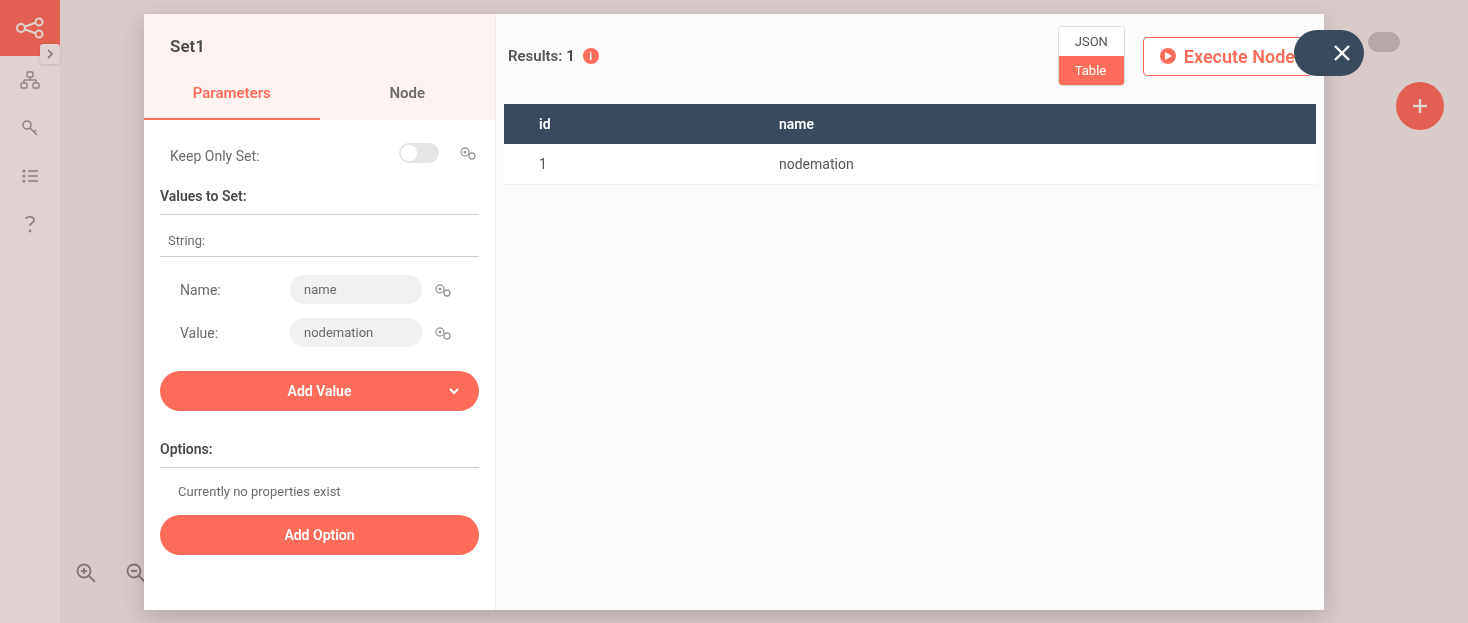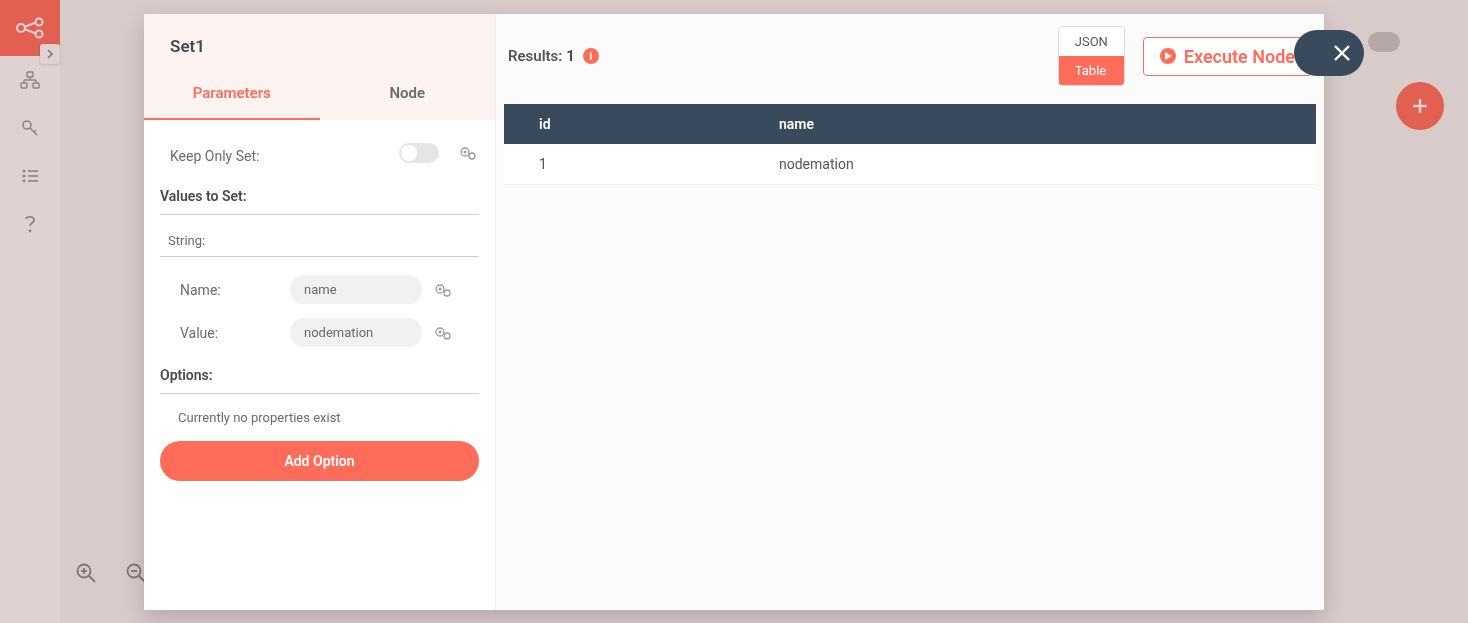--- a/index.html
+++ b/index.html
@@ -459,20 +459,28 @@
         <input class="pill-input" value="nodemation" style="">
         <span class="gear-btn">
           <svg width="18" height="14" viewBox="0 0 18 14">
             <circle cx="6" cy="6" r="4" fill="none" stroke="#9a9a9a" stroke-width="1.3"></circle>
             <circle cx="6" cy="6" r="1.5" fill="#9a9a9a"></circle>
             <circle cx="13" cy="10" r="3" fill="none" stroke="#9a9a9a" stroke-width="1.3"></circle>
           </svg>
         </span>
       </div>
 
+      <button class="big-btn">
+        <span>Add Value</span>
+        <span class="chev">
+          <svg width="14" height="14" viewBox="0 0 14 14">
+              <path d="M3 5 L7 9 L11 5" fill="none" stroke="#fff" stroke-width="2"></path>
+            </svg>
+        </span>
+      </button>
 
       <div class="section-header">Options:</div>
       <div class="empty-msg">Currently no properties exist</div>
       <button class="big-btn" style="margin-top:8px">
         <span>Add Option</span>
       </button>
 
     </div>
   </div>
 

